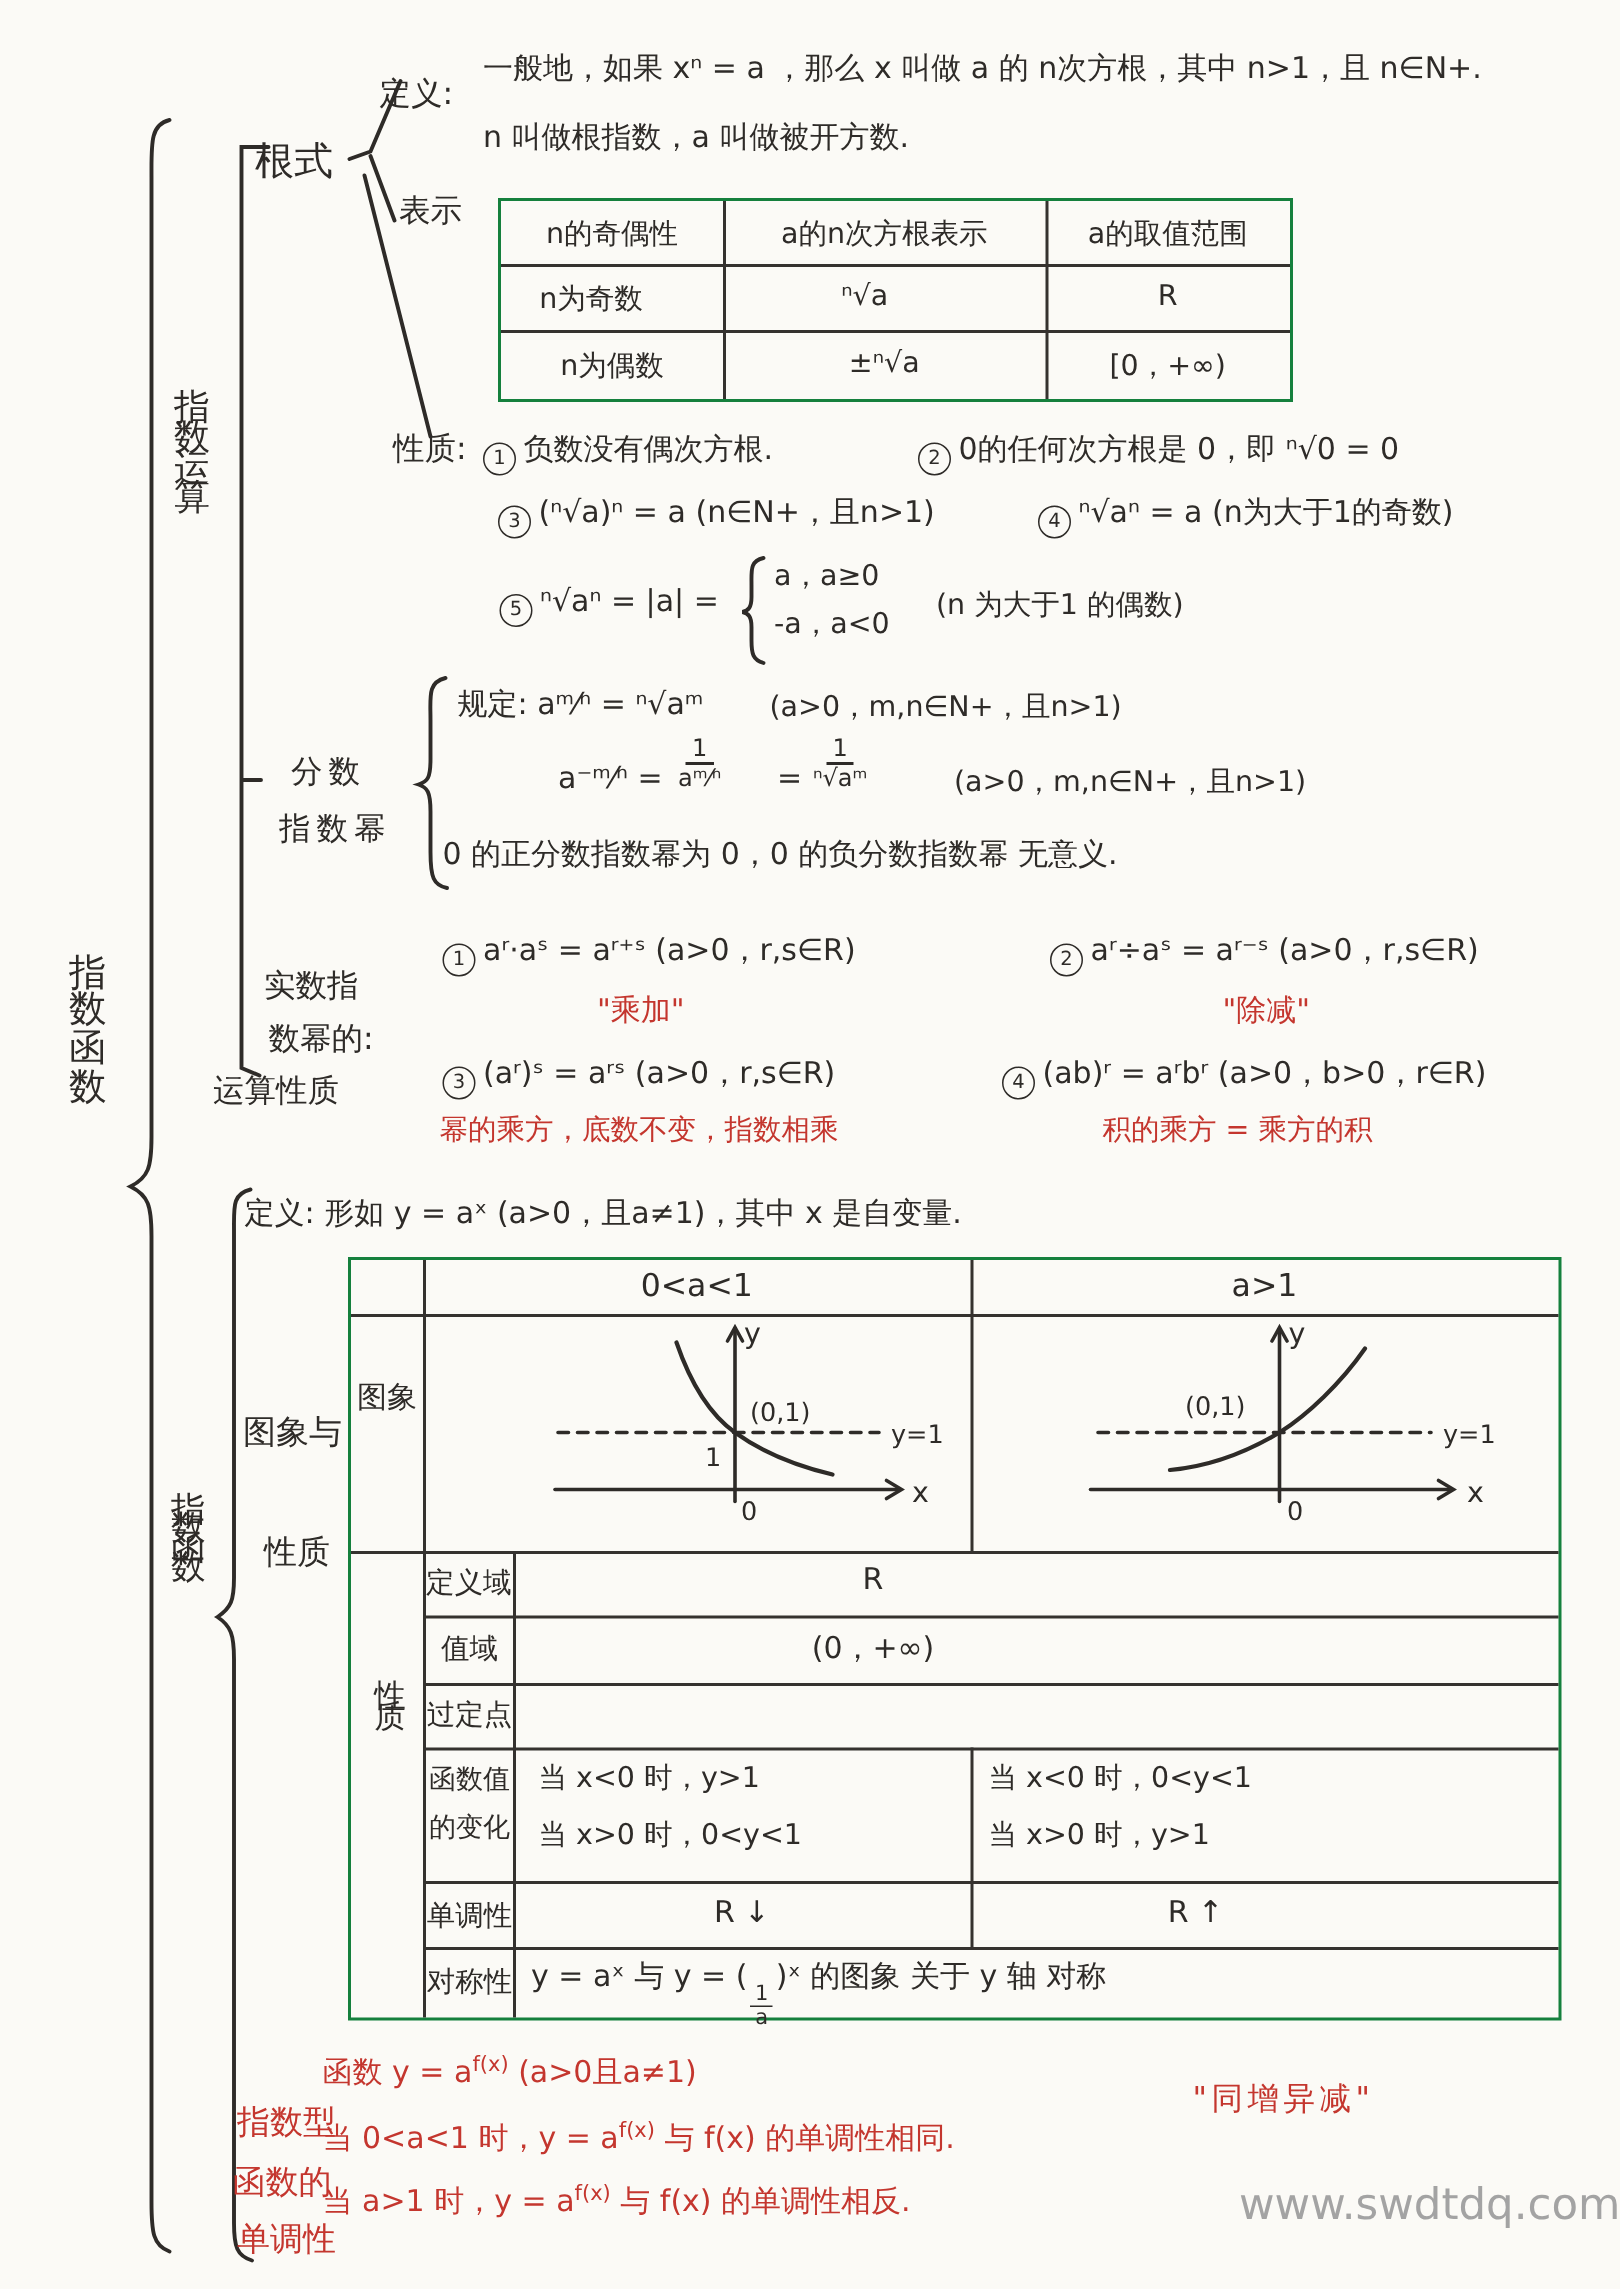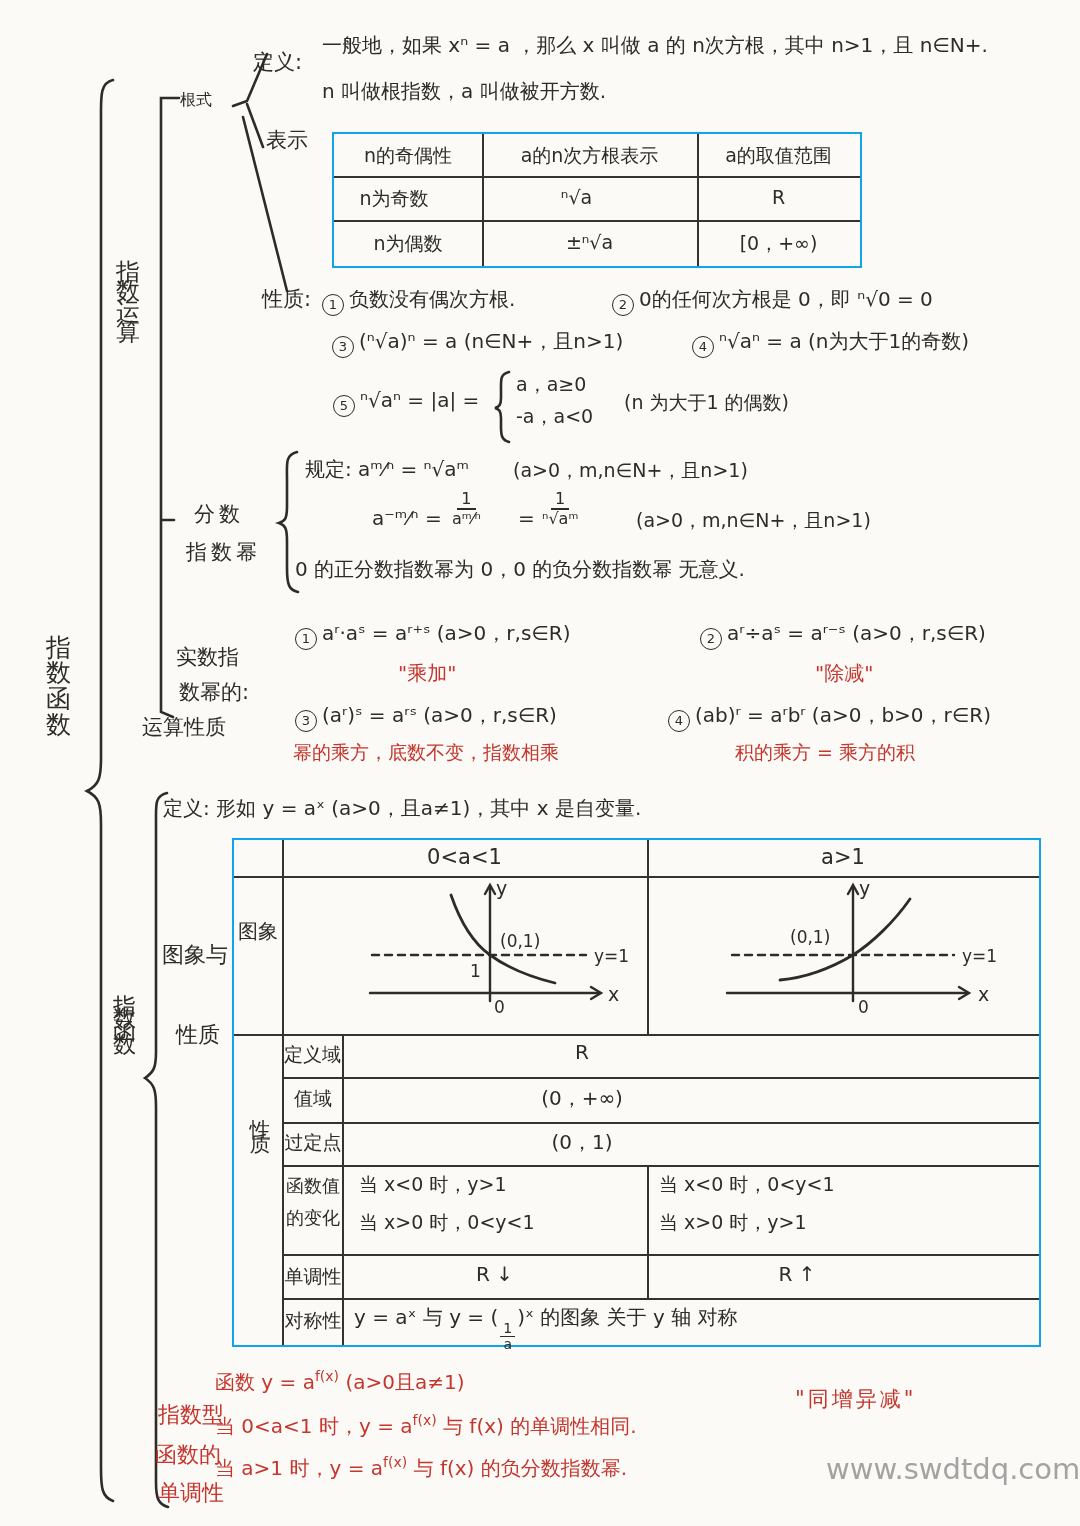--- a/index.html
+++ b/index.html
@@ -6,21 +6,21 @@
   #canvas{position:relative;width:1080px;height:1526px;background:#fbfaf6;overflow:hidden;
           font-family:"DejaVu Sans",sans-serif;color:#2e2b28}
   .abs{position:absolute;white-space:nowrap}
   .hw{font-size:20px}
   .sm{font-size:19px}
   .lbl{font-size:22px}
   .red{color:#c4362e}
   .gray{color:#a3a3a3}
   .ctr{text-align:center}
   .vtext{writing-mode:vertical-rl;text-orientation:upright}
-  .box{position:absolute;border:2px solid #0ea5e9}
+  .box{position:absolute;border:2px solid #15803d}
   .hl{position:absolute;background:#35322f;height:2px}
   .vl{position:absolute;background:#35322f;width:2px}
   .circ{display:inline-flex;width:20px;height:20px;border:1.6px solid currentColor;border-radius:50%;
         align-items:center;justify-content:center;font-size:13px;margin-right:5px;vertical-align:-3px}
   .frac{display:inline-flex;flex-direction:column;align-items:center;font-size:16px;line-height:1.15}
   .frac .fn{border-bottom:2px solid #2e2b28;padding:0 4px}
   .ifrac{display:inline-flex;flex-direction:column;align-items:center;font-size:14px;line-height:1.1;
          vertical-align:-9px;margin:0 2px}
   .ifrac .fn{border-bottom:1.5px solid #2e2b28;padding:0 3px}
   .cases{position:absolute;font-size:19px;line-height:1.7}
@@ -36,21 +36,21 @@
     <path d="M179,98 L161,98 L161,712 L173,717 M161,520 L174,520"></path>
     <path d="M233,106 L247,101 L267,54 M247,104 L263,147 M243,117 L287,291"></path>
     <path d="M297,452 C285,455 287,464 287,480 L287,506 C287,519 285,521 279,523 C285,525 287,528 287,541 L287,568 C287,585 289,590 298,592"></path>
     <path d="M167,793 C155,796 156,804 156,820 L156,1052 C156,1067 154,1072 145,1078 C154,1084 156,1090 156,1106 L156,1482 C156,1498 158,1504 168,1507"></path>
     <path d="M509,372 C500,374 501,380 501,390 L501,398 C501,405 499,407 495,408 C499,409 501,411 501,418 L501,427 C501,436 502,440 509,442"></path>
   </svg>
 
   <div class="abs vtext" style="left:42px;top:615px;font-size:25px;letter-spacing:26px">指数函数</div>
 
   <div class="abs vtext" style="left:112px;top:240px;font-size:24px;letter-spacing:20px">指数运算</div>
-  <div class="abs lbl" style="left:180px;top:90px;font-size:16px">根式</div>
+  <div class="abs lbl" style="left:170px;top:90px;font-size:26px">根式</div>
   <div class="abs" style="left:253px;top:48px;font-size:21px">定义:</div>
   <div class="abs hw" style="left:322px;top:32px">一般地，如果 xⁿ = a ，那么 x 叫做 a 的 n次方根，其中 n&gt;1，且 n∈N+.</div>
   <div class="abs hw" style="left:322px;top:78px">n 叫做根指数，a 叫做被开方数.</div>
   <div class="abs" style="left:266px;top:126px;font-size:21px">表示</div>
 
   <div class="box" style="left:332px;top:132px;width:526px;height:132px">
     <div class="vl" style="left:148px;top:0;height:132px"></div>
     <div class="vl" style="left:363px;top:0;height:132px"></div>
     <div class="hl" style="left:0;top:42px;width:526px"></div>
     <div class="hl" style="left:0;top:86px;width:526px"></div>
@@ -145,21 +145,20 @@
     <div class="abs hw ctr" style="left:48px;top:5px;width:365px;font-size:21px">0&lt;a&lt;1</div>
     <div class="abs hw ctr" style="left:413px;top:5px;width:392px;font-size:21px">a&gt;1</div>
     <div class="abs hw" style="left:4px;top:78px">图象</div>
     <div class="abs vtext" style="left:12px;top:262px;font-size:21px;letter-spacing:14px">性质</div>
 
     <div class="abs sm ctr" style="left:50px;top:202px;width:40px">定义域</div>
     <div class="abs hw ctr" style="left:108px;top:200px;width:480px">R</div>
     <div class="abs sm ctr" style="left:50px;top:246px;width:58px">值域</div>
     <div class="abs hw ctr" style="left:108px;top:245px;width:480px">(0，+∞)</div>
     <div class="abs sm ctr" style="left:50px;top:290px;width:58px">过定点</div>
-    <div class="abs hw ctr" style="left:108px;top:289px;width:480px">(0，1)</div>
 
     <div class="abs sm ctr" style="left:50px;top:334px;width:58px;font-size:18px">函数值</div>
     <div class="abs sm ctr" style="left:50px;top:366px;width:58px;font-size:18px">的变化</div>
     <div class="abs sm" style="left:125px;top:332px">当 x&lt;0 时，y&gt;1</div>
     <div class="abs sm" style="left:125px;top:370px">当 x&gt;0 时，0&lt;y&lt;1</div>
     <div class="abs sm" style="left:425px;top:332px">当 x&lt;0 时，0&lt;y&lt;1</div>
     <div class="abs sm" style="left:425px;top:370px">当 x&gt;0 时，y&gt;1</div>
 
     <div class="abs sm ctr" style="left:50px;top:424px;width:58px">单调性</div>
     <div class="abs hw ctr" style="left:108px;top:422px;width:305px">R ↓</div>
@@ -211,19 +210,19 @@
   <div class="abs lbl red" style="left:155px;top:1440px">函数的</div>
   <div class="abs lbl red" style="left:158px;top:1478px">单调性</div>
 
   <div class="abs hw red" style="left:215px;top:1368px">
     <span>函数 y = a</span><sup style="font-size:14px">f(x)</sup><span> (a&gt;0且a≠1)</span>
   </div>
   <div class="abs hw red" style="left:215px;top:1412px">
     <span>当 0&lt;a&lt;1 时，y = a</span><sup style="font-size:14px">f(x)</sup><span> 与 f(x) 的单调性相同.</span>
   </div>
   <div class="abs hw red" style="left:215px;top:1454px">
-    <span>当 a&gt;1 时，y = a</span><sup style="font-size:14px">f(x)</sup><span> 与 f(x) 的负分数指数幂.</span>
+    <span>当 a&gt;1 时，y = a</span><sup style="font-size:14px">f(x)</sup><span> 与 f(x) 的单调性相反.</span>
   </div>
   <div class="abs red" style="left:795px;top:1385px;font-size:21px;letter-spacing:3px">"同增异减"</div>
 
   <div class="abs gray" style="left:826px;top:1452px;font-size:29px">www.swdtdq.com</div>
 
 </div>
 
 </body></html>

